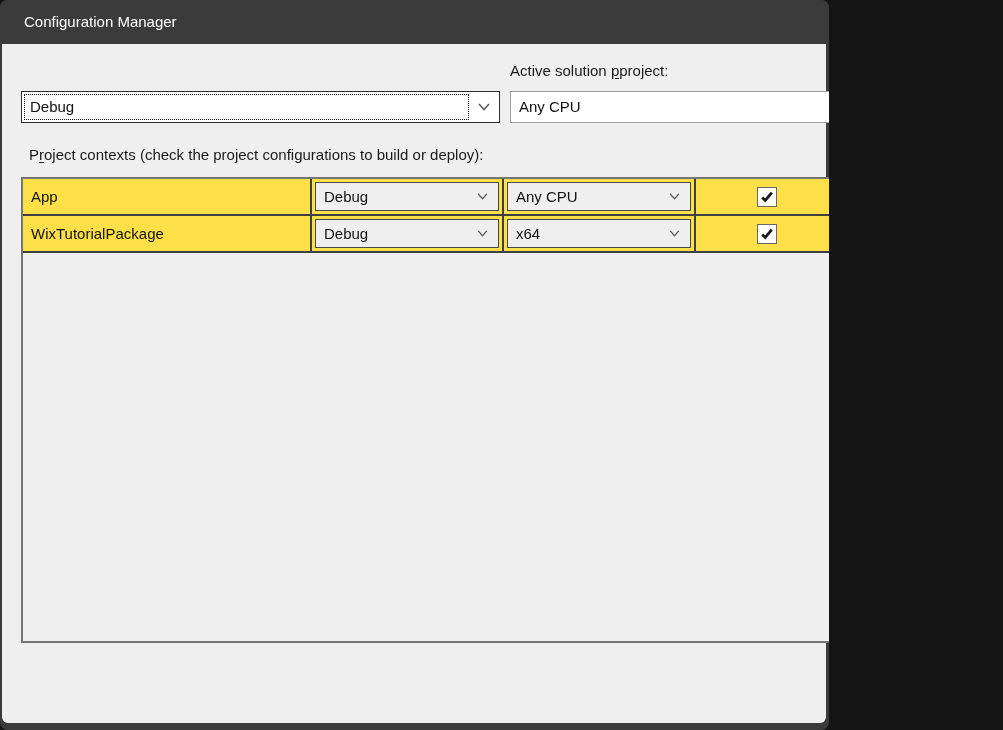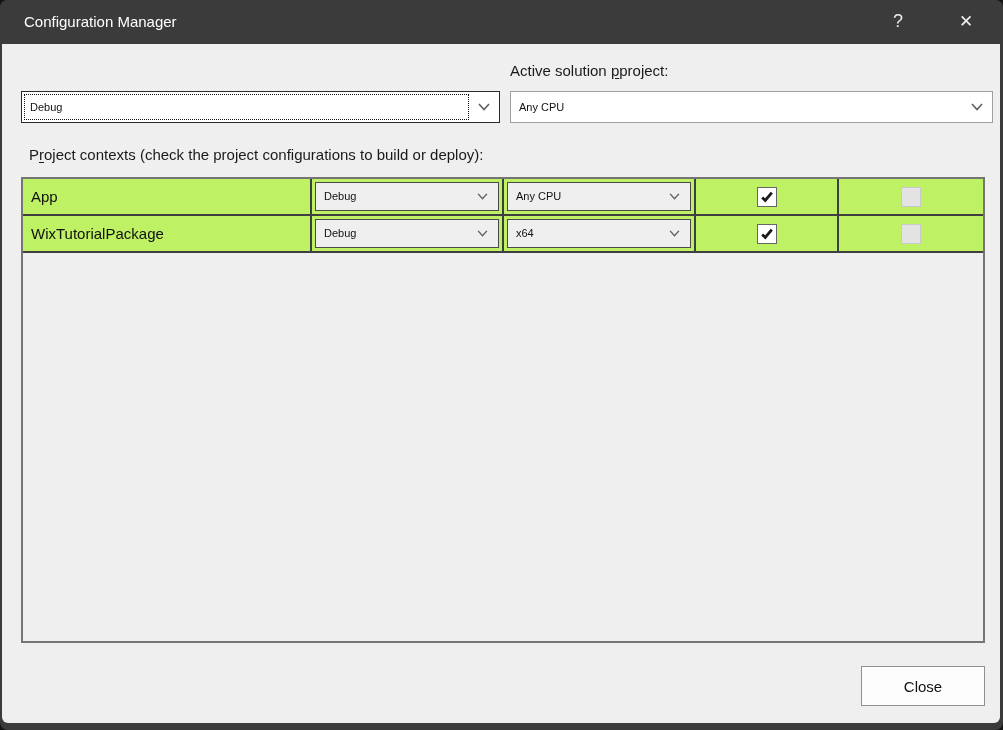--- a/index.html
+++ b/index.html
@@ -4,21 +4,21 @@
 <style>
   html, body {
     margin: 0;
     padding: 0;
     background: #141414;
     font-family: "Liberation Sans", sans-serif;
     -webkit-font-smoothing: antialiased;
   }
   .dialog {
     position: relative;
-    width: 1003px;
+    width: 829px;
     height: 730px;
     background: #3b3b3b;
     border-radius: 8px;
     overflow: hidden;
   }
   
   .titlebar {
     position: absolute;
     left: 0; top: 0; right: 0;
     height: 44px;
@@ -67,21 +67,21 @@
     background: #ffffff;
     box-sizing: border-box;
   }
   .combo-config { left: 21px; top: 91px; width: 479px; border: 1px solid #2b2b2b; }
   .combo-platform { left: 510px; top: 91px; width: 483px; border: 1px solid #9f9f9f; }
   .combo-value {
     position: absolute;
     left: 8px; top: 0; right: 34px;
     height: 30px;
     line-height: 30px;
-    font-size: 11px;
+    font-size: 15px;
     color: #111;
     white-space: nowrap;
     overflow: hidden;
   }
   .focus-rect {
     position: absolute;
     left: 2px; top: 2px; bottom: 2px; right: 30px;
     border: 1px dotted #111;
     pointer-events: none;
   }
@@ -115,21 +115,21 @@
     color: #1a1a1a;
     line-height: 31px;
     padding-left: 10px;
     white-space: nowrap;
     overflow: hidden;
   }
   .th:last-child { border-right: none; }
   .grid-row {
     display: flex;
     height: 37px;
-    background: #bef264;
+    background: #fde047;
     border-bottom: 2px solid #3f3f3f;
     box-sizing: border-box;
   }
   .td {
     box-sizing: border-box;
     border-right: 2px solid #3f3f3f;
     position: relative;
     display: flex;
     align-items: center;
   }

